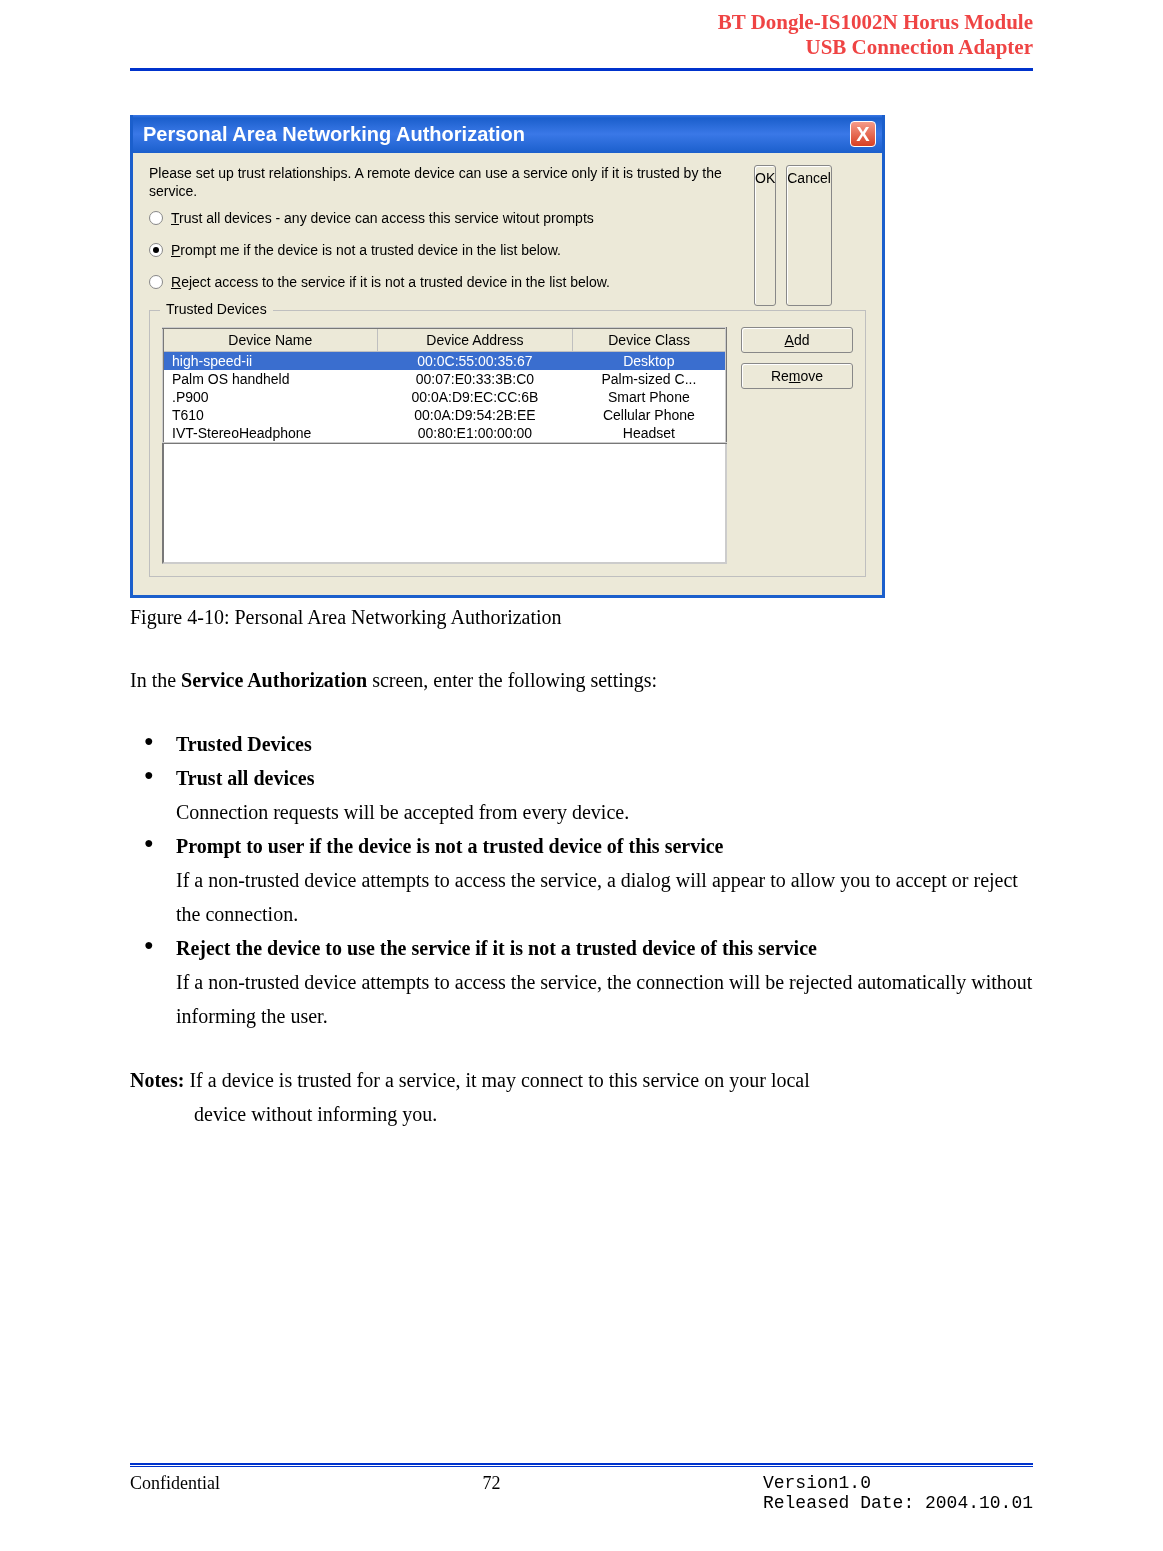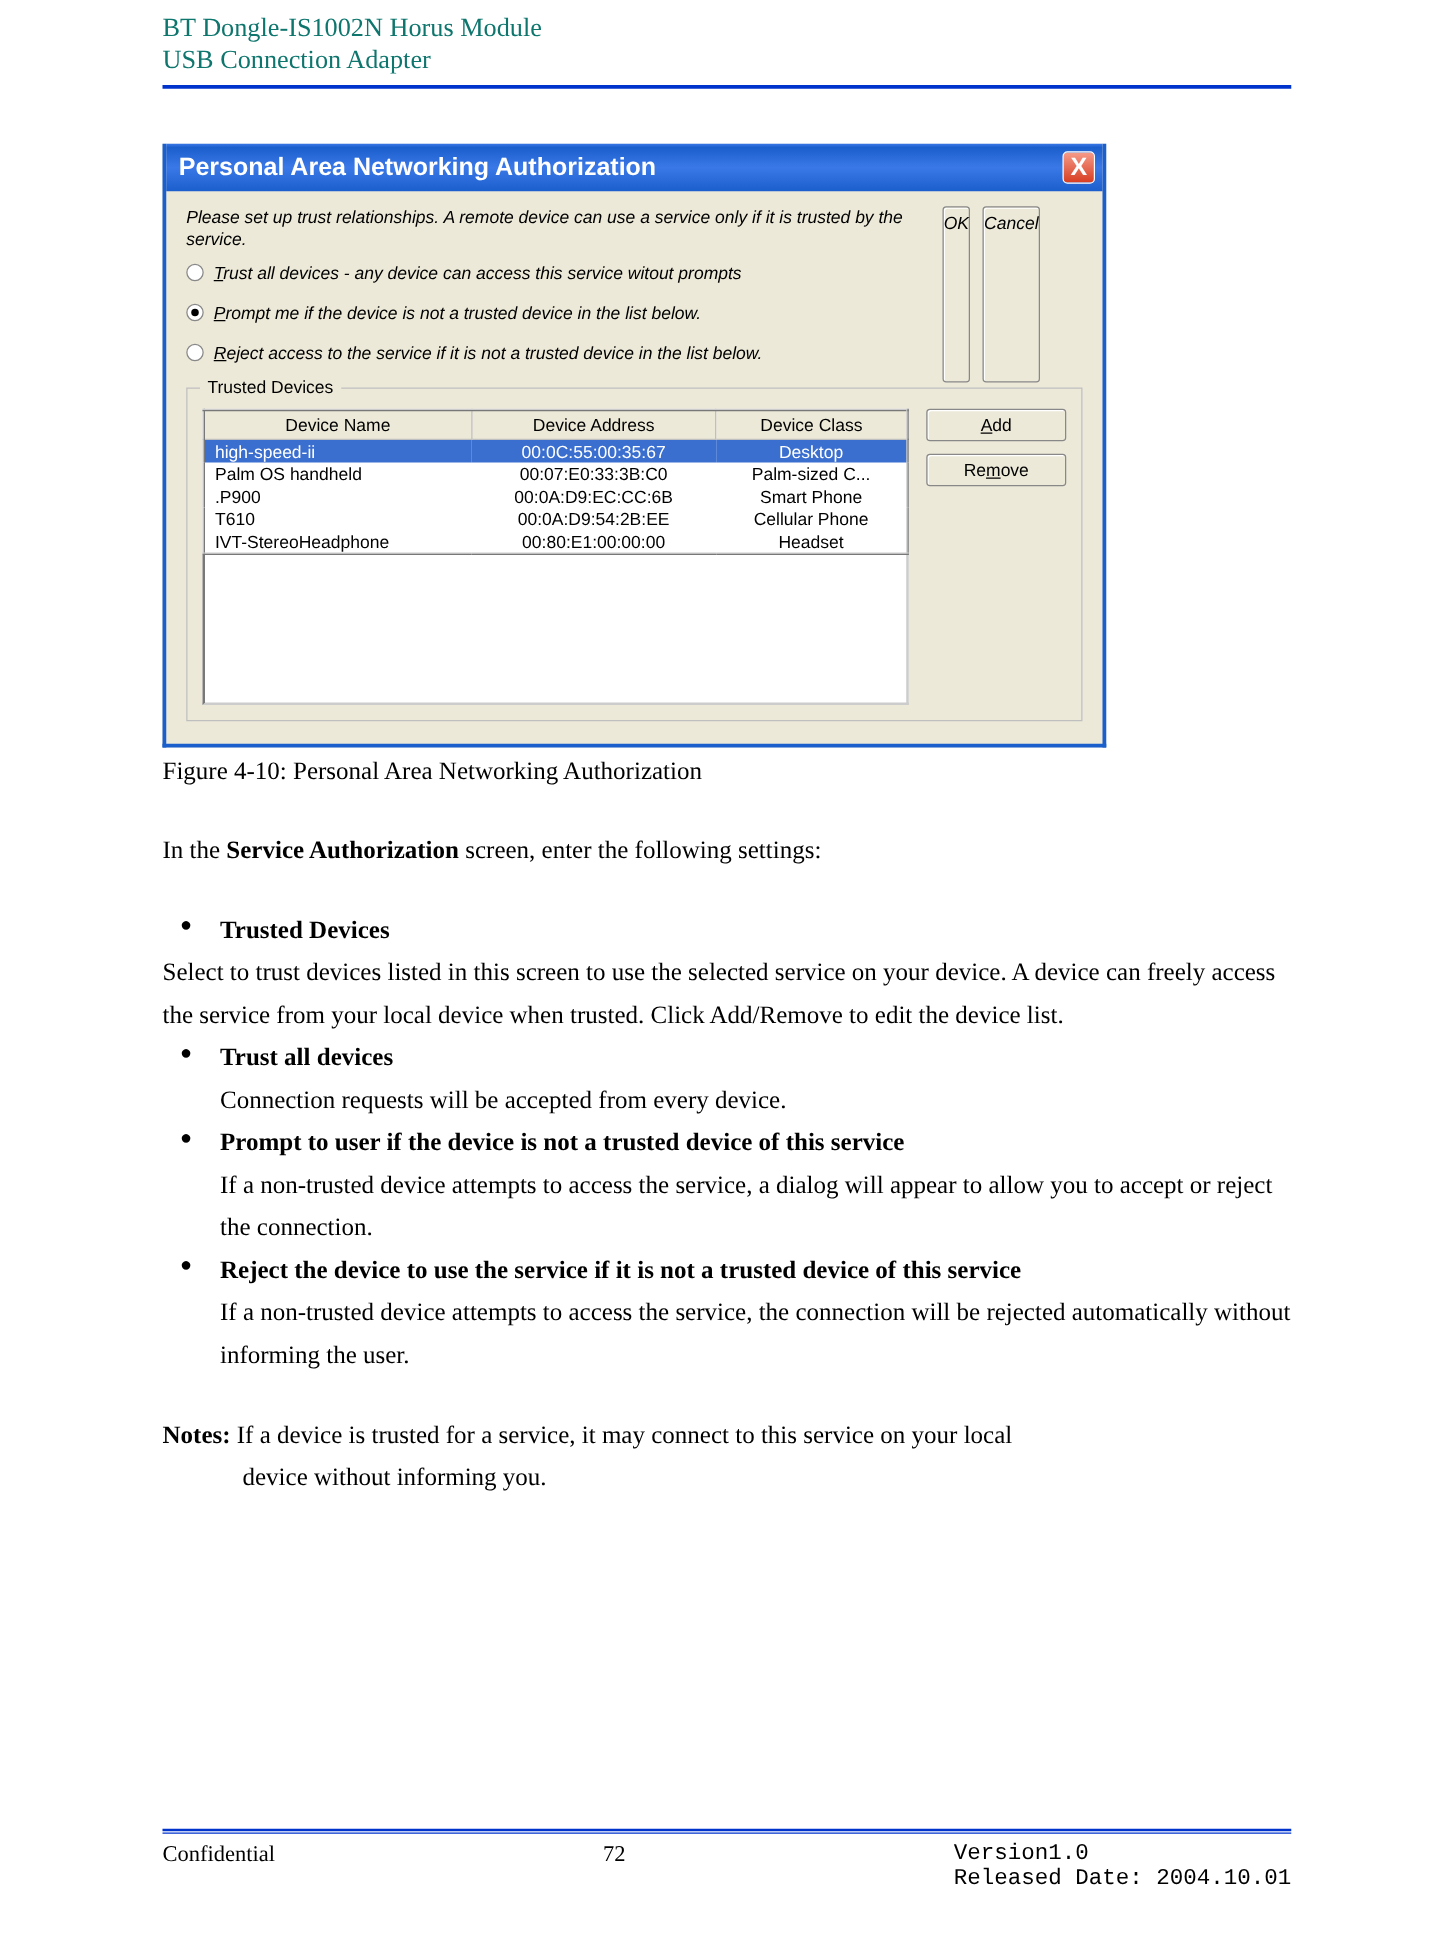--- a/index.html
+++ b/index.html
@@ -7,22 +7,23 @@
       font-family: "Times New Roman", serif;
       background: #fff;
       width: 1163px;
       height: 1551px;
       position: relative;
     }
     .page {
       padding: 10px 130px 60px 130px;
     }
     .header-title {
-      color: #0f766e;
-      font-weight: normal;
+      color: #ef4444;
+      font-weight: bold;
+      text-align: right;
       font-size: 21px;
       line-height: 1.2;
       margin-bottom: 8px;
     }
     .header-rule {
       border: none;
       border-top: 3px solid #0033cc;
       margin-bottom: 44px;
     }
     
@@ -56,21 +57,20 @@
       text-align: center;
       line-height: 24px;
       font-family: Arial, sans-serif;
     }
     .dialog-body {
       padding: 12px 16px 18px 16px;
     }
     .dialog-top {
       display: flex;
       gap: 20px;
-      font-style: italic;
     }
     .dialog-left { flex: 1; }
     .dialog-right { width: 112px; display: flex; flex-direction: row; gap: 10px; }
     .win-btn {
       background: #ece9d8;
       border: 1px solid #888;
       border-radius: 3px;
       padding: 4px 0;
       text-align: center;
       font-size: 14px;
@@ -285,21 +285,20 @@
 
   <div class="body-text">
     <span>In the </span><span class="b">Service Authorization</span><span> screen, enter the following settings:</span>
   </div>
 
   <ul class="bullets">
     <li>
       <span class="bhead">Trusted Devices</span>
     </li>
   </ul>
-  <div class="after-first">Select to trust devices listed in this screen to use the selected service on your device. A device can freely access the service from your local device when trusted. Click Add/Remove to edit the device list.</div>
 
   <ul class="bullets" style="margin-top:0">
     <li>
       <span class="bhead">Trust all devices</span>
       <span class="indent-desc">Connection requests will be accepted from every device.</span>
     </li>
     <li>
       <span class="bhead">Prompt to user if the device is not a trusted device of this service</span>
       <span class="indent-desc">If a non-trusted device attempts to access the service, a dialog will appear to allow you to accept or reject the connection.</span>
     </li>

